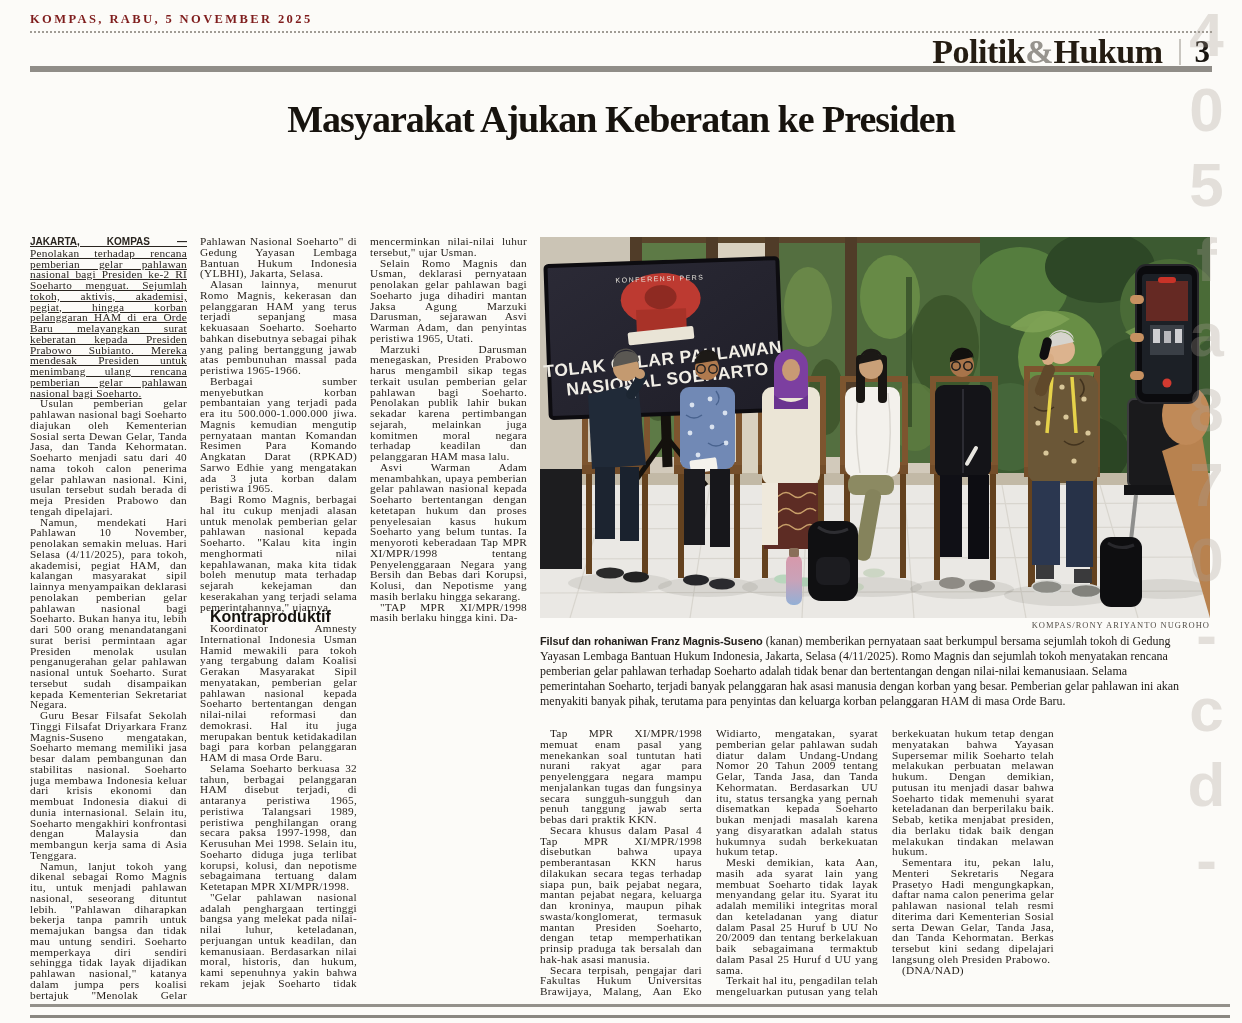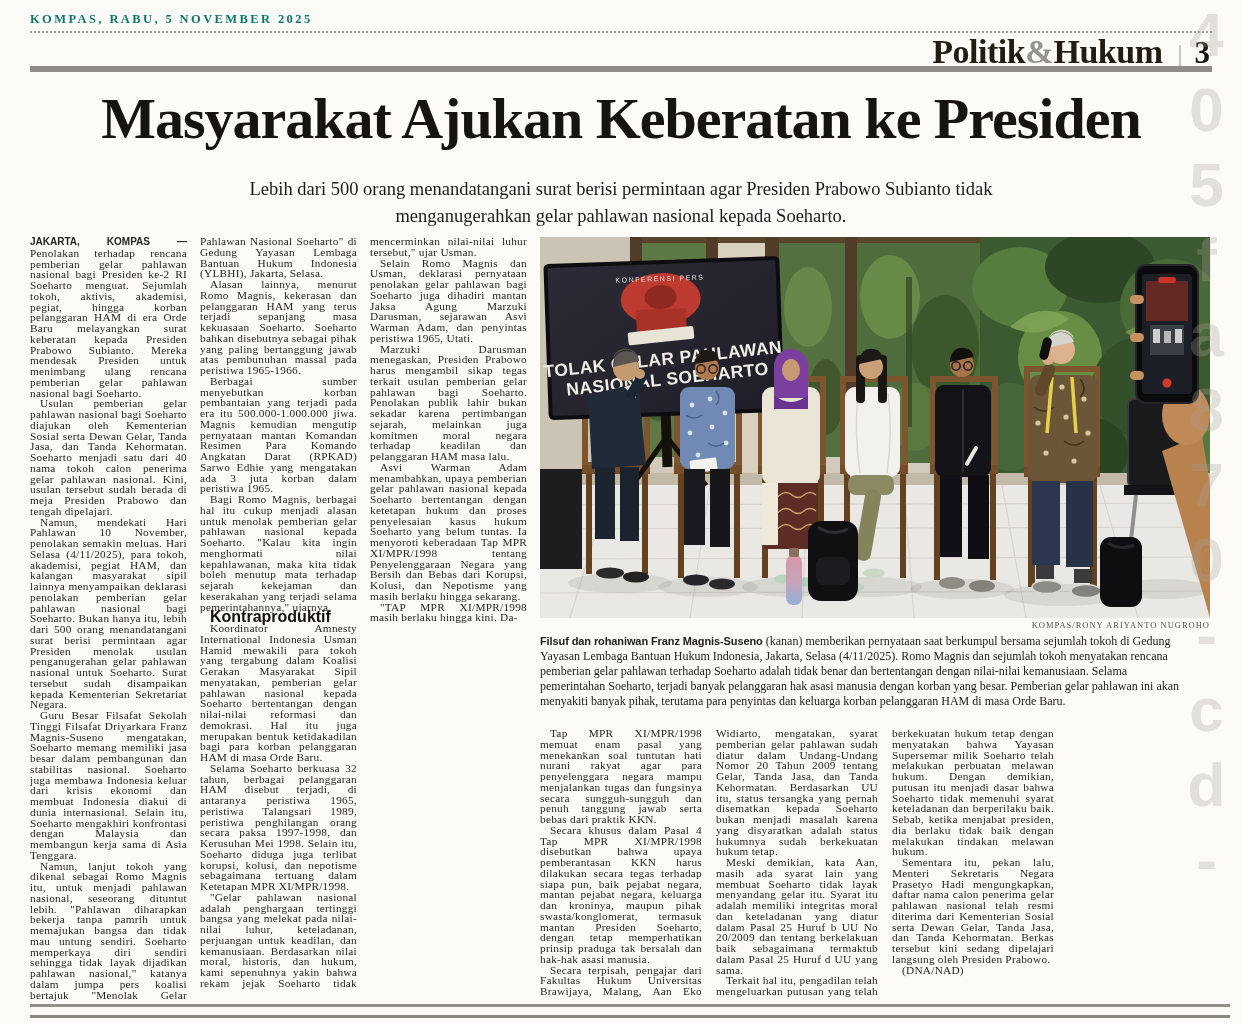--- a/index.html
+++ b/index.html
@@ -4,52 +4,52 @@
 <style>
   html,body{margin:0;padding:0;background:#e8e6e2;}
   .page{
     position:relative;width:1242px;height:1023px;margin:0 auto;
     background:#fcfbf8;overflow:hidden;
     font-family:"Liberation Serif",serif;color:#262220;
   }
   
   .dateline{
     position:absolute;top:12px;left:30px;
-    font-size:12.5px;letter-spacing:2.4px;color:#0f766e;font-weight:600;
+    font-size:12.5px;letter-spacing:2.4px;color:#7f1d1d;font-weight:600;
   }
   .rule-thin{position:absolute;top:31px;left:30px;width:1182px;border-top:2px dotted #a09c95;}
   .section-head{
-    position:absolute;top:33px;right:32px;display:flex;align-items:flex-end;
+    position:absolute;top:33px;right:32px;display:flex;align-items:center;
     font-family:"Liberation Serif",serif;font-weight:700;
   }
   .section-head .sec{font-size:34px;color:#241c12;letter-spacing:-0.5px;}
   .section-head .amp{font-size:34px;color:#97948e;}
   .section-head .sep{width:2px;height:26px;background:#c9c6c0;margin:0 14px 0 16px;}
   .section-head .pageno{font-size:31px;color:#17130e;}
   .rule-thick{position:absolute;top:66px;left:30px;width:1182px;height:6px;background:#908d88;}
   
   .headline{
     position:absolute;top:88px;left:20px;width:1202px;text-align:center;
-    font-size:58px;line-height:62px;font-weight:700;color:#17130e;letter-spacing:-1px;
+    font-size:38px;line-height:62px;font-weight:700;color:#17130e;letter-spacing:-1px;
   }
   .deck{
     position:absolute;top:176px;left:191px;width:860px;text-align:center;
     font-size:18.5px;line-height:27px;color:#1d1b18;
   }
   
   .colblock{
     position:absolute;text-align:justify;
     font-size:11.3px;line-height:10.75px;letter-spacing:0.25px;
     color:#29241f;overflow:hidden;column-fill:auto;
     -webkit-hyphens:auto;hyphens:auto;
   }
   .left-block{top:236px;left:30px;width:497px;height:768px;column-count:3;column-gap:13px;}
   .bottom-block{top:728px;left:540px;width:690px;height:276px;column-count:4;column-gap:14px;}
   .colblock p{margin:0;text-indent:10px;}
-  .colblock p.noindent{text-indent:0;}
+  .colblock p.noindent{text-indent:0;text-decoration:underline;}
   .lead-label{font-family:"Liberation Sans",sans-serif;font-weight:700;font-size:10px;letter-spacing:0;}
   .crosshead{
     font-family:"Liberation Sans",sans-serif;font-weight:700;font-size:16px;
     margin:9px 0 4px;text-indent:0;color:#14110d;letter-spacing:0;
   }
   .byline{display:block;text-align:left;text-indent:0;margin-top:1px;}
   
   .photo-wrap{position:absolute;top:237px;left:540px;width:670px;height:381px;background:#d8d2c4;}
   .photo-wrap svg{display:block;}
   .credit{
@@ -83,21 +83,20 @@
   <div class="section-head">
     <span class="sec">Politik</span>
       <span class="amp">&amp;</span>
       <span class="sec">Hukum</span>
     <span class="sep"></span>
     <span class="pageno">3</span>
   </div>
   <div class="rule-thick"></div>
 
   <h1 class="headline" style="margin:0;">Masyarakat Ajukan Keberatan ke Presiden</h1>
-  <div class="deck">Lebih dari 500 orang menandatangani surat berisi permintaan agar Presiden Prabowo Subianto tidak menganugerahkan gelar pahlawan nasional kepada Soeharto.</div>
 
   <div class="colblock left-block">
     <p class="noindent"><b class="lead-label">JAKARTA, KOMPAS —</b> <span>Penolakan terhadap rencana pemberian gelar pahlawan nasional bagi Presiden ke-2 RI Soeharto menguat. Sejumlah tokoh, aktivis, akademisi, pegiat, hingga korban pelanggaran HAM di era Orde Baru melayangkan surat keberatan kepada Presiden Prabowo Subianto. Mereka mendesak Presiden untuk menimbang ulang rencana pemberian gelar pahlawan nasional bagi Soeharto.</span></p>
     <p>Usulan pemberian gelar pahlawan nasional bagi Soeharto diajukan oleh Kementerian Sosial serta Dewan Gelar, Tanda Jasa, dan Tanda Kehormatan. Soeharto menjadi satu dari 40 nama tokoh calon penerima gelar pahlawan nasional. Kini, usulan tersebut sudah berada di meja Presiden Prabowo dan tengah dipelajari.</p>
     <p>Namun, mendekati Hari Pahlawan 10 November, penolakan semakin meluas. Hari Selasa (4/11/2025), para tokoh, akademisi, pegiat HAM, dan kalangan masyarakat sipil lainnya menyampaikan deklarasi penolakan pemberian gelar pahlawan nasional bagi Soeharto. Bukan hanya itu, lebih dari 500 orang menandatangani surat berisi permintaan agar Presiden menolak usulan penganugerahan gelar pahlawan nasional untuk Soeharto. Surat tersebut sudah disampaikan kepada Kementerian Sekretariat Negara.</p>
     <p>Guru Besar Filsafat Sekolah Tinggi Filsafat Driyarkara Franz Magnis-Suseno mengatakan, Soeharto memang memiliki jasa besar dalam pembangunan dan stabilitas nasional. Soeharto juga membawa Indonesia keluar dari krisis ekonomi dan membuat Indonesia diakui di dunia internasional. Selain itu, Soeharto mengakhiri konfrontasi dengan Malaysia dan membangun kerja sama di Asia Tenggara.</p>
     <p>Namun, lanjut tokoh yang dikenal sebagai Romo Magnis itu, untuk menjadi pahlawan nasional, seseorang dituntut lebih. "Pahlawan diharapkan bekerja tanpa pamrih untuk memajukan bangsa dan tidak mau untung sendiri. Soeharto memperkaya diri sendiri sehingga tidak layak dijadikan pahlawan nasional," katanya dalam jumpa pers koalisi bertajuk "Menolak Gelar Pahlawan Nasional Soeharto" di Gedung Yayasan Lembaga Bantuan Hukum Indonesia (YLBHI), Jakarta, Selasa.</p>
     <p>Alasan lainnya, menurut Romo Magnis, kekerasan dan pelanggaran HAM yang terus terjadi sepanjang masa kekuasaan Soeharto. Soeharto bahkan disebutnya sebagai pihak yang paling bertanggung jawab atas pembunuhan massal pada peristiwa 1965-1966.</p>
     <p>Berbagai sumber menyebutkan korban pembantaian yang terjadi pada era itu 500.000-1.000.000 jiwa. Magnis kemudian mengutip pernyataan mantan Komandan Resimen Para Komando Angkatan Darat (RPKAD) Sarwo Edhie yang mengatakan ada 3 juta korban dalam peristiwa 1965.</p>
     <p>Bagi Romo Magnis, berbagai hal itu cukup menjadi alasan untuk menolak pemberian gelar pahlawan nasional kepada Soeharto. "Kalau kita ingin menghormati nilai kepahlawanan, maka kita tidak boleh menutup mata terhadap sejarah kekejaman dan keserakahan yang terjadi selama pemerintahannya," ujarnya.</p>

